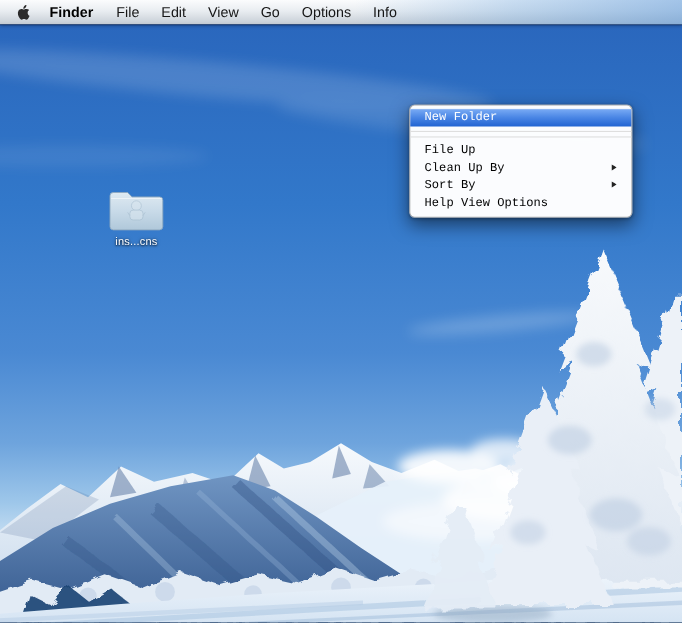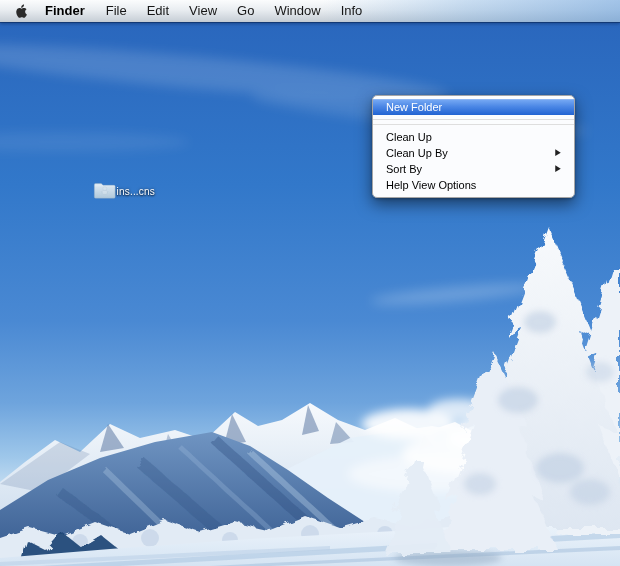--- a/index.html
+++ b/index.html
@@ -22,38 +22,39 @@
     height:22px;line-height:22px;padding:0 10px;font-size:13px;color:#161616;
     white-space:nowrap;
   }
   .mitem.bold{font-weight:bold;color:#000;padding:0 11px;}
   
   .desktop{position:absolute;top:22px;left:0;width:620px;height:544px;z-index:1;}
   .desktop svg.wall{display:block;}
   
   .desk-icon{
     position:absolute;left:93px;top:168px;width:62px;z-index:10;
-    display:flex;flex-direction:row;align-items:center;cursor:default;
+    display:flex;flex-direction:column;align-items:center;cursor:default;
   }
   .desk-icon .ic-label{
     margin-top:3px;font-size:10px;color:#fff;letter-spacing:.2px;
     text-shadow:0 1px 2px rgba(0,0,0,.85), 0 0 3px rgba(0,0,0,.5);
   }
   
   .ctx-menu{
     position:absolute;left:372px;top:95px;width:201px;z-index:50;
     background:rgba(255,255,255,.98);
     border:1px solid #a6a6a6;border-radius:5px;
     box-shadow:0 6px 16px rgba(0,0,0,.5), 0 1px 3px rgba(0,0,0,.3);
     padding:3px 0 4px 0;box-sizing:content-box;
   }
   .cm-item{
     height:16px;line-height:16px;font-size:11px;color:#000;
     padding:0 13px;display:flex;justify-content:space-between;align-items:center;
     white-space:nowrap;
+    font-family:Liberation Mono, monospace;
   }
   .cm-item.hl{
     background:linear-gradient(#74a7f3 0%, #4a86e5 45%, #2264d2 100%);
     color:#fff;border-top:1px solid #8cb5f2;height:15px;line-height:15px;
   }
   .cm-sep{height:1px;background:#dedede;margin:4px 0;}
   .cm-arrow{font-size:8px;color:#222;line-height:16px;transform:scale(.9,1.1);}
 </style>
 </head>
 <body>
@@ -62,21 +63,21 @@
   <div class="apple-btn">
     <svg width="14" height="17" viewBox="0 0 17 18">
       <path fill="#2b2b2b" d="M8.7,4.6 C9.6,4.6 10.7,4 11.3,3.2 C11.9,2.5 12.3,1.5 12.2,0.5 C11.3,0.5 10.2,1.1 9.6,1.8 C9,2.5 8.6,3.5 8.7,4.6 Z M12.2,4.9 C10.9,4.8 9.8,5.6 9.2,5.6 C8.6,5.6 7.6,4.9 6.6,4.9 C5.3,5 4.1,5.7 3.4,6.9 C2,9.3 3,12.8 4.4,14.7 C5.1,15.7 5.9,16.7 6.9,16.7 C7.9,16.6 8.3,16 9.5,16 C10.7,16 11,16.7 12.1,16.7 C13.2,16.7 13.9,15.7 14.5,14.8 C15.3,13.7 15.6,12.6 15.6,12.5 C15.6,12.5 13.5,11.7 13.5,9.3 C13.5,7.3 15.1,6.3 15.2,6.2 C14.3,4.9 12.8,4.9 12.2,4.9 Z"></path>
     </svg>
   </div>
   <div class="mitem bold">Finder</div>
   <div class="mitem">File</div>
   <div class="mitem">Edit</div>
   <div class="mitem">View</div>
   <div class="mitem">Go</div>
-  <div class="mitem">Window</div>
+  <div class="mitem">Options</div>
   <div class="mitem">Info</div>
 </div>
 
 <div class="desktop">
   <svg class="wall" width="620" height="544" viewBox="0 0 620 544">
     <defs>
       <linearGradient id="skyG" x1="0" y1="0" x2="0" y2="1">
         <stop offset="0" stop-color="#2a67bd"></stop>
         <stop offset=".30" stop-color="#3278ca"></stop>
         <stop offset=".55" stop-color="#4a89d3"></stop>
@@ -227,21 +228,21 @@
   <div class="ic-label">ins...cns</div>
 </div>
 
 <div class="ctx-menu">
   <div class="cm-item hl">
     <span>New Folder</span>
   </div>
   <div class="cm-sep"></div>
   <div class="cm-sep"></div>
   <div class="cm-item">
-    <span>Clean Up</span>
+    <span>File Up</span>
   </div>
   <div class="cm-item">
     <span>Clean Up By</span>
     <span class="cm-arrow">▶</span>
   </div>
   <div class="cm-item">
     <span>Sort By</span>
     <span class="cm-arrow">▶</span>
   </div>
   <div class="cm-item">

